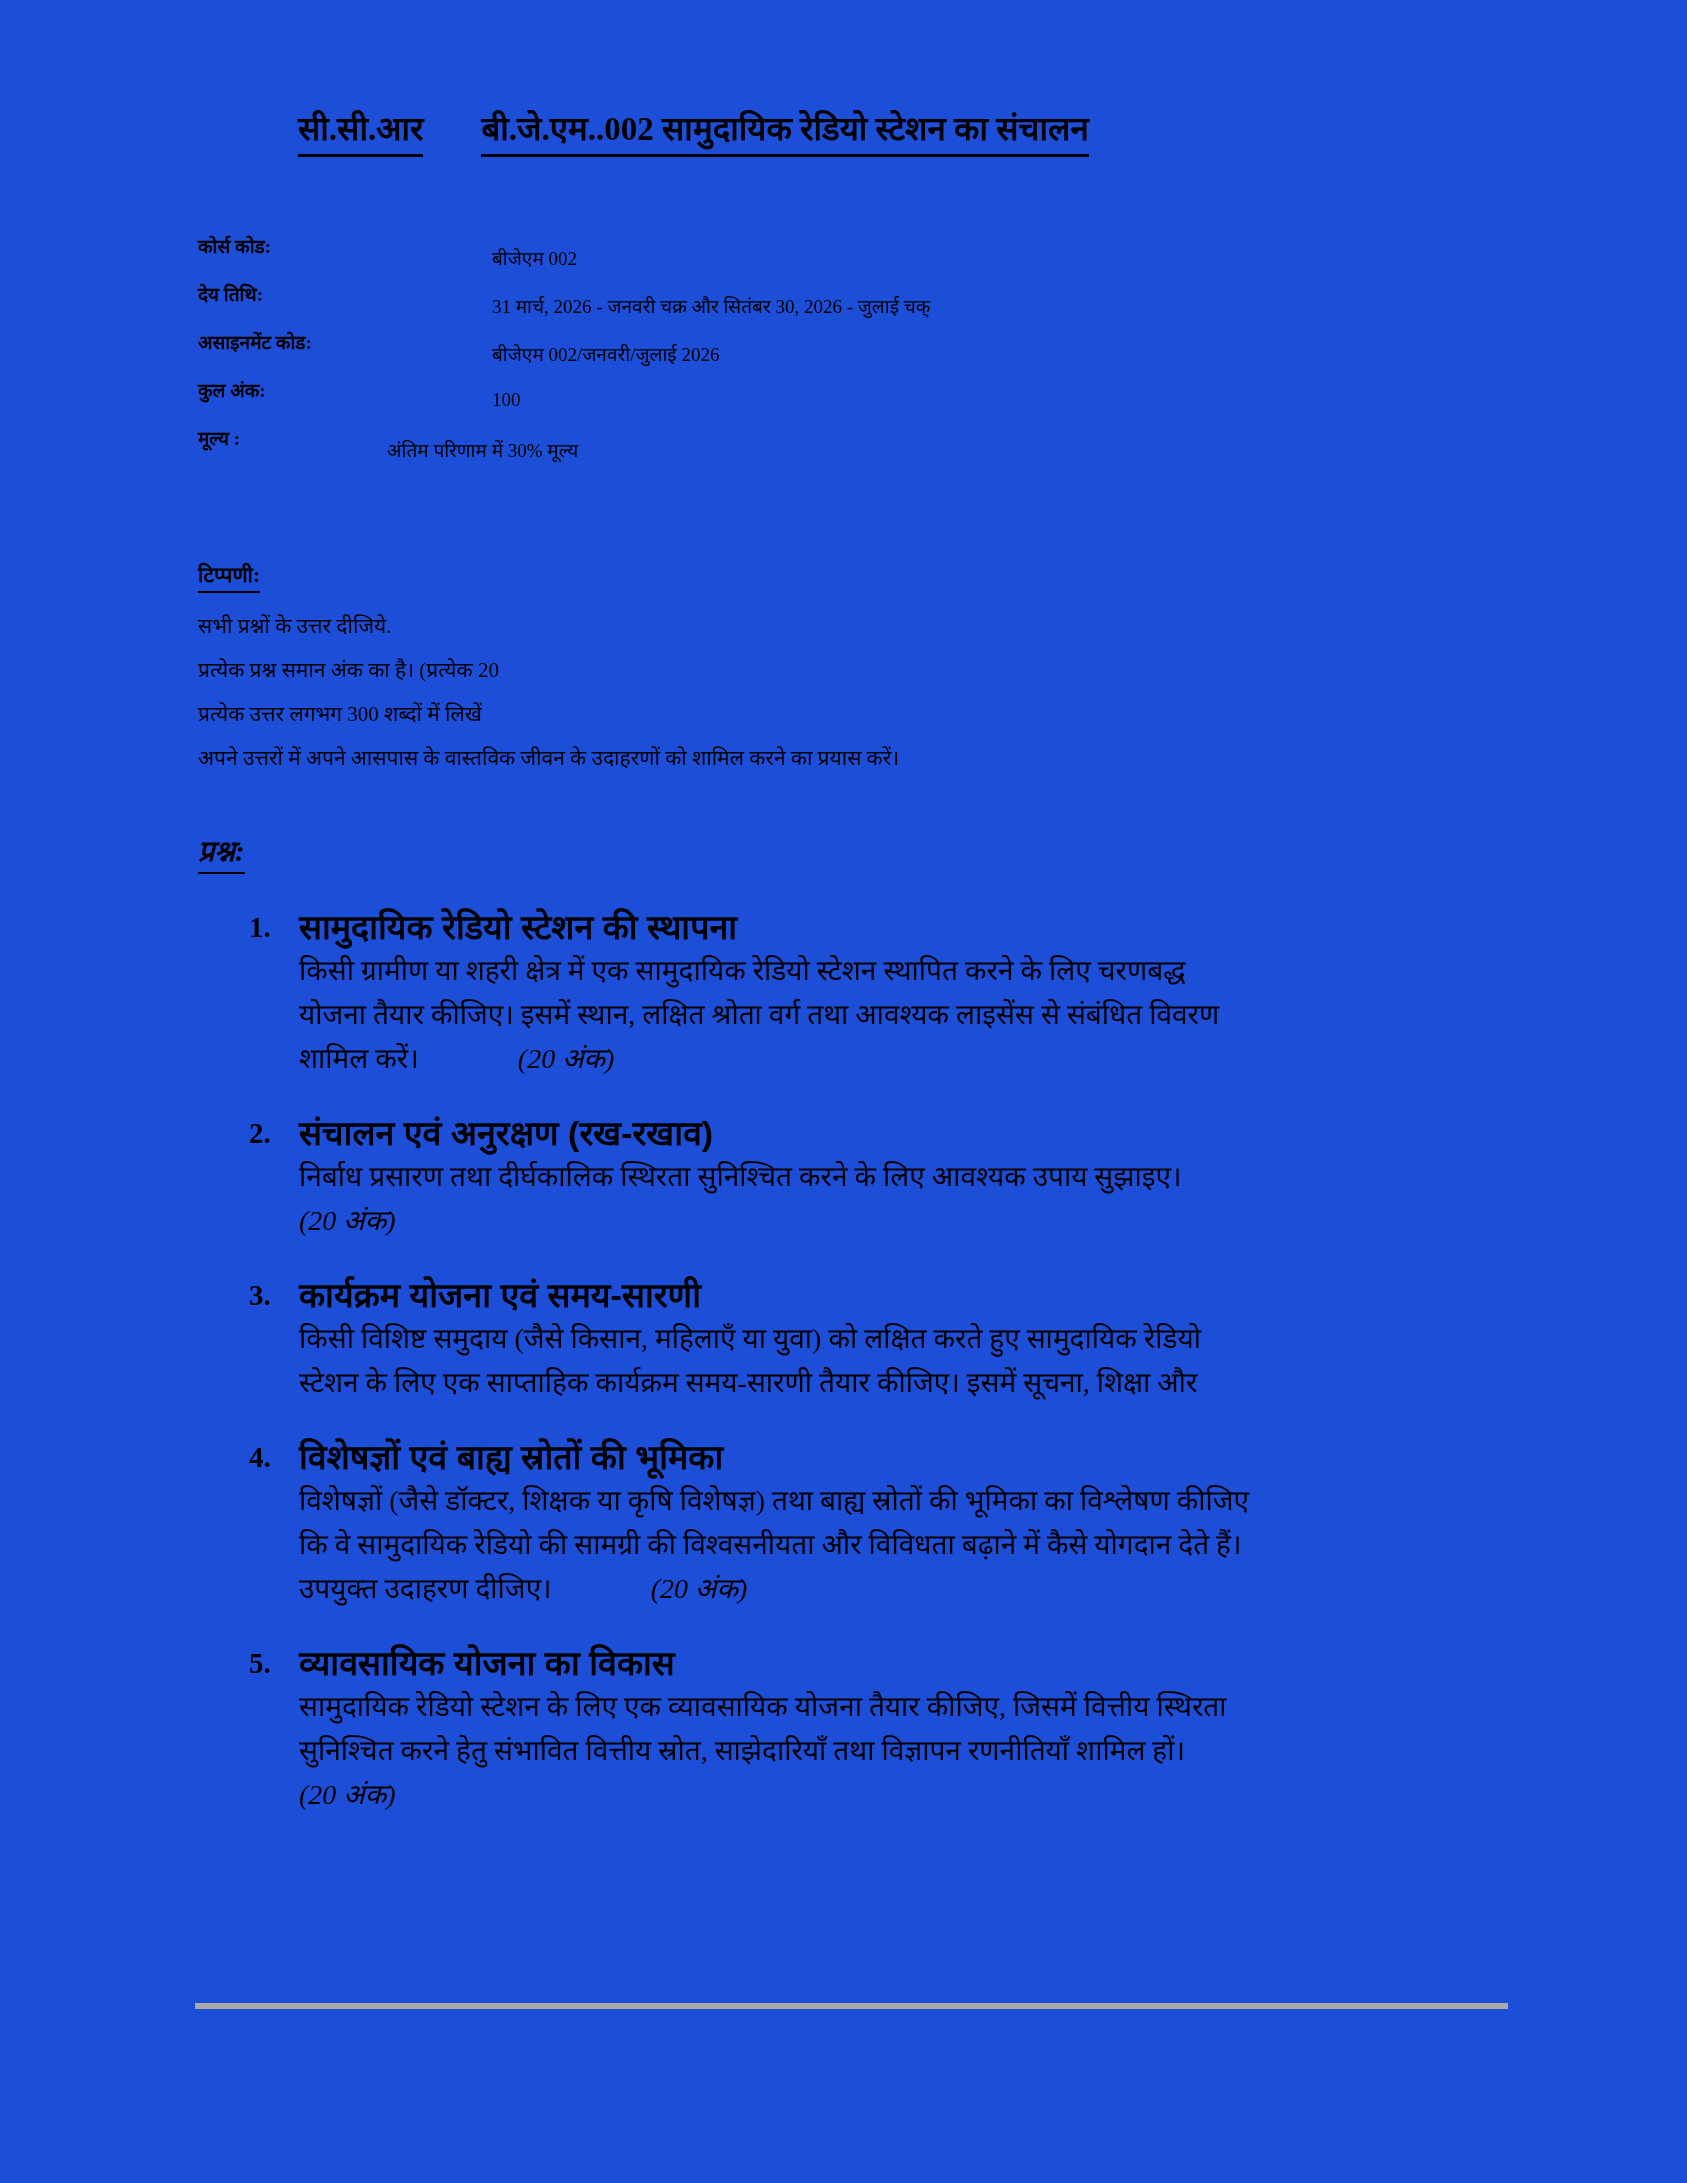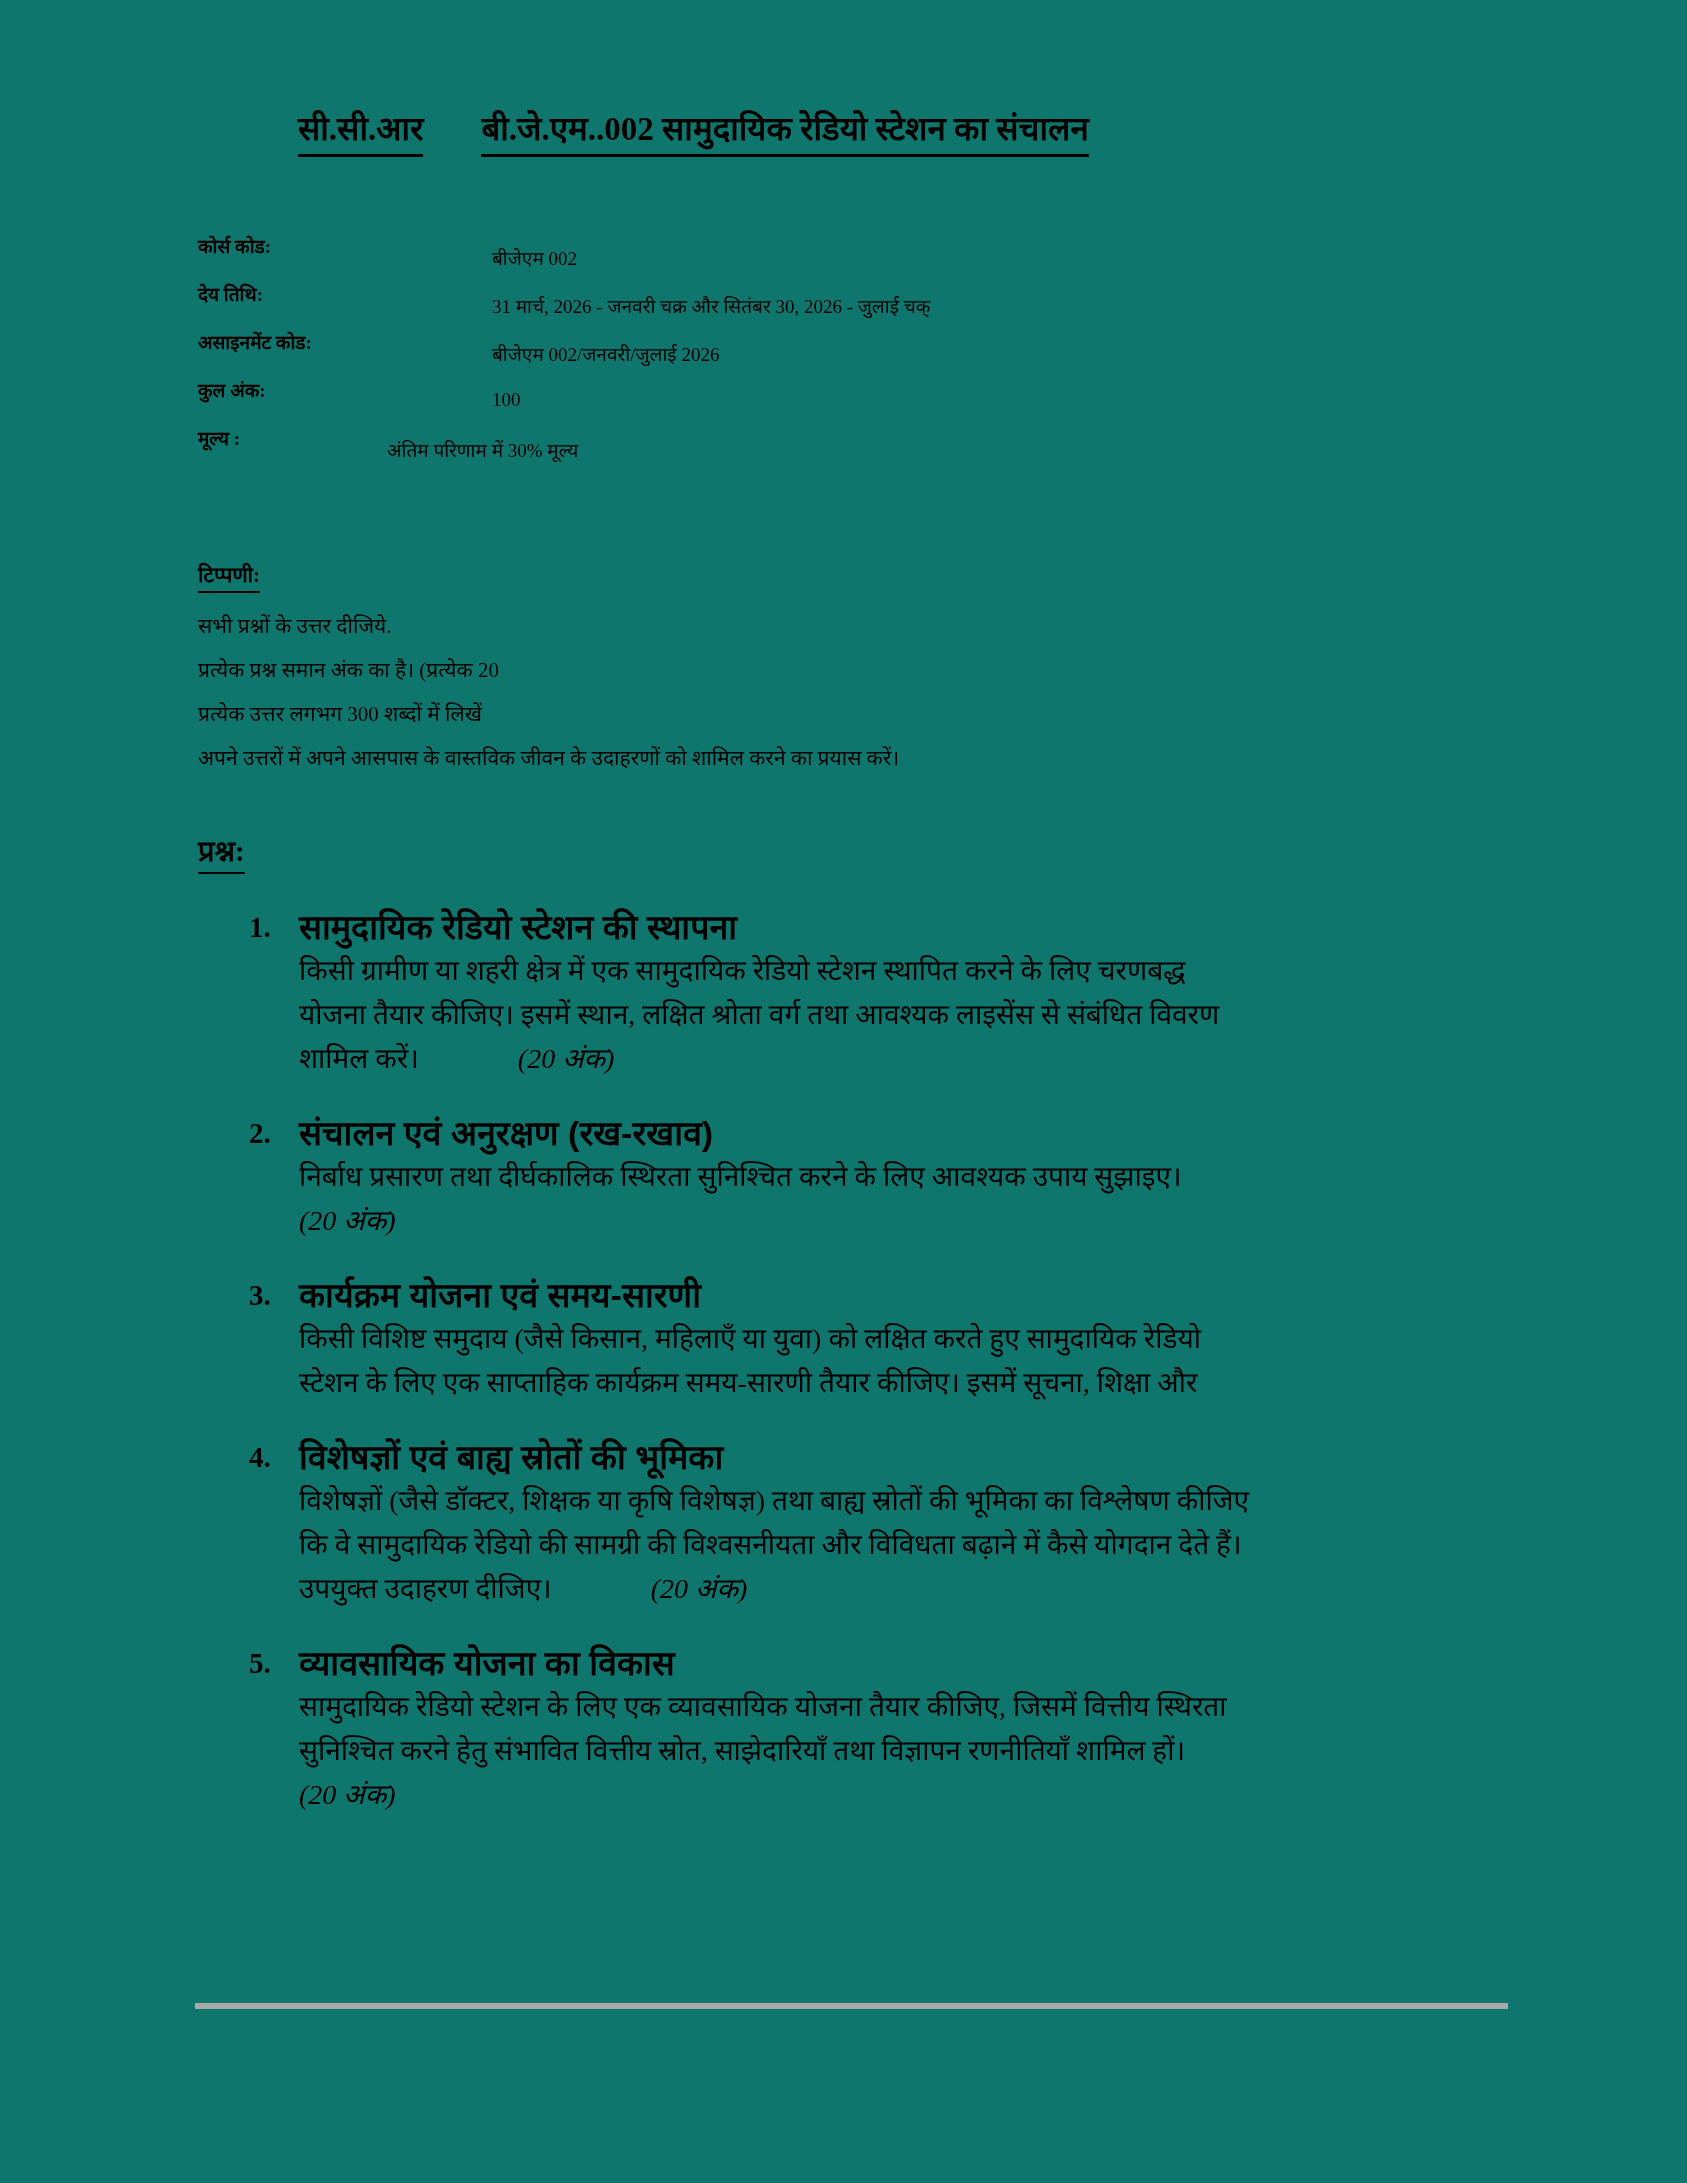--- a/index.html
+++ b/index.html
@@ -1,20 +1,20 @@
 <!DOCTYPE html>
 <html lang="hi" style="font-size:10.6px"><head>
 <meta charset="utf-8">
 <style>
   html,body{margin:0;padding:0;background:#ffffff;}
   .page{
     position:relative;
     width:1687px;
     height:2183px;
-    background:#0f766e;
+    background:#1d4ed8;
     color:#000000;
     font-family:"Liberation Serif","DejaVu Serif",serif;
     overflow:hidden;
   }
   
   .title{
     position:absolute;
     left:298px;
     top:105px;
     font-size:33px;
@@ -52,20 +52,21 @@
     padding-bottom:3.3px;
     margin-bottom:10.6px;
   }
   .note-line{line-height:44px;white-space:nowrap;}
   
   .q-heading-wrap{
     position:absolute;
     left:198px;
     top:830px;
     font-size:29px;
+    font-style:italic;
   }
   
   .questions{
     position:absolute;
     left:249px;
     top:905px;
     width:1250px;
     font-size:28px;
   }
   .question{

